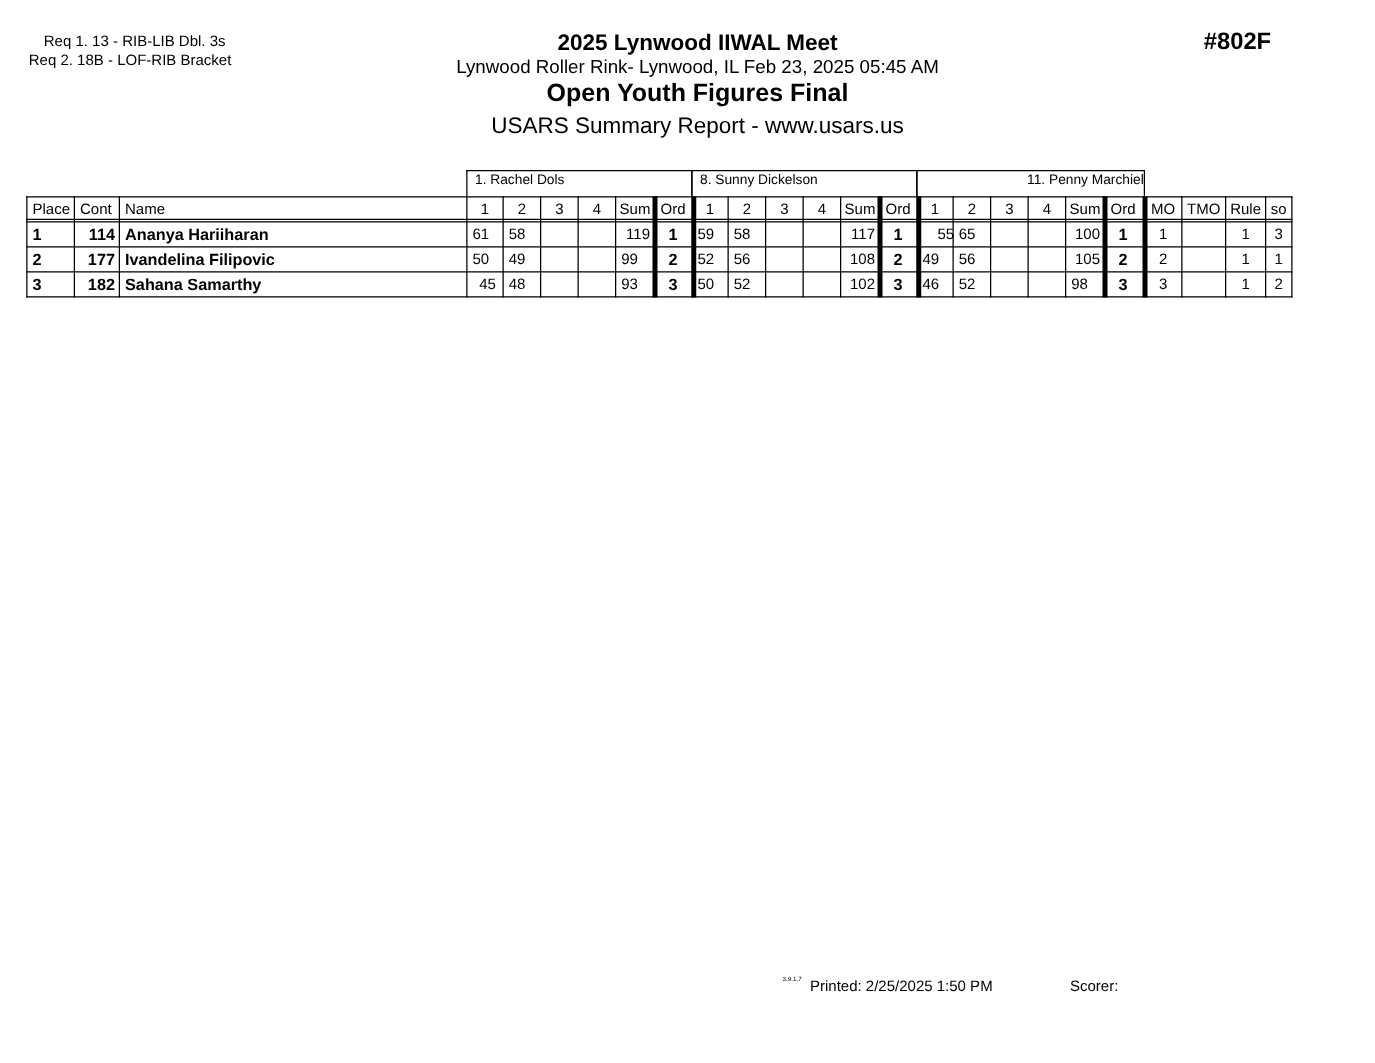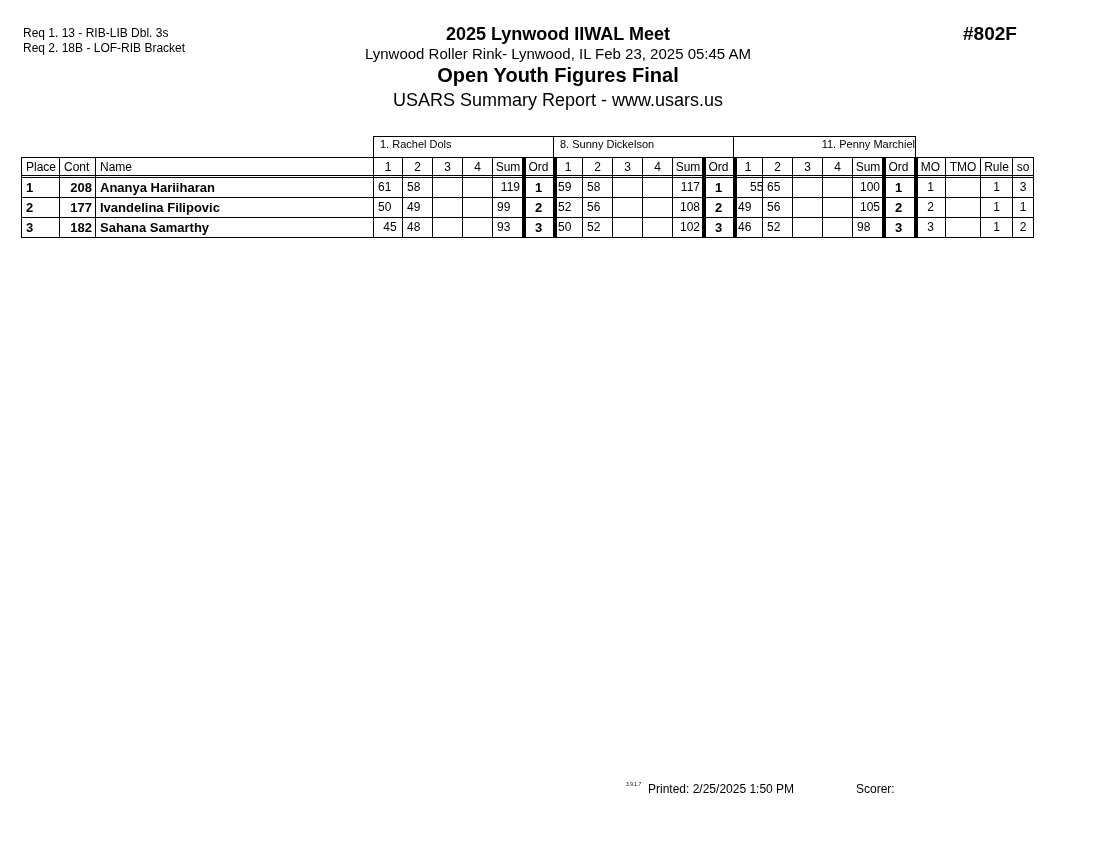--- a/index.html
+++ b/index.html
@@ -22,21 +22,21 @@
   .l { text-align:left; padding-left:4px; }
   .judgebox { position:absolute; box-sizing:border-box; border:1px solid #000; border-bottom:none; font-size:11px; line-height:14px; padding-left:6px; top:136px; height:21px; }
   .vline { position:absolute; background:#000; }
   .hline { position:absolute; background:#000; height:1px; }
   .footer { top:782px; font-size:12px; }
   .tiny { font-size:5px; top:781px; left:626px; }
 </style>
 </head>
 <body>
 
-<div class="abs req" style="top:26px;">Req  1.  13 - RIB-LIB Dbl. 3s</div>
+<div class="abs req" style="top:26px;margin-left:12px;">Req  1.  13 - RIB-LIB Dbl. 3s</div>
 <div class="abs req" style="top:41px;">Req  2.  18B - LOF-RIB Bracket</div>
 
 <div class="abs center t1">2025 Lynwood IIWAL Meet</div>
 <div class="abs center t2">Lynwood Roller Rink- Lynwood, IL  Feb 23, 2025  05:45 AM</div>
 <div class="abs center t3">Open Youth Figures Final</div>
 <div class="abs center t4">USARS Summary Report - www.usars.us</div>
 <div class="abs code">#802F</div>
 
 <div id="results">
     <div class="judgebox" style="left: 373px; width: 181px;">1.  Rachel Dols</div>
@@ -61,21 +61,21 @@
     <div class="cell hdr c" style="left: 763px; top: 158px; width: 29px; height: 19px;">2</div>
     <div class="cell hdr c" style="left: 793px; top: 158px; width: 29px; height: 19px;">3</div>
     <div class="cell hdr c" style="left: 823px; top: 158px; width: 29px; height: 19px;">4</div>
     <div class="cell hdr c" style="left: 853px; top: 158px; width: 30px; height: 19px;">Sum</div>
     <div class="cell hdr c" style="left: 884px; top: 158px; width: 29px; height: 19px;">Ord</div>
     <div class="cell hdr c" style="left: 916px; top: 158px; width: 29px; height: 19px;">MO</div>
     <div class="cell hdr c" style="left: 946px; top: 158px; width: 34px; height: 19px;">TMO</div>
     <div class="cell hdr c" style="left: 981px; top: 158px; width: 31px; height: 19px;">Rule</div>
     <div class="cell hdr c" style="left: 1013px; top: 158px; width: 20px; height: 19px;">so</div>
     <div class="cell bold l" style="left: 22px; top: 178px; width: 37px; height: 19px;">1</div>
-    <div class="cell bold r" style="left: 60px; top: 178px; width: 35px; height: 19px;">208</div>
+    <div class="cell bold r" style="left: 60px; top: 178px; width: 35px; height: 19px;">114</div>
     <div class="cell bold l" style="left: 96px; top: 178px; width: 277px; height: 19px;">Ananya Hariiharan</div>
     <div class="cell l" style="left: 374px; top: 178px; width: 28px; height: 19px;">61</div>
     <div class="cell l" style="left: 403px; top: 178px; width: 29px; height: 19px;">58</div>
     <div class="cell l" style="left: 433px; top: 178px; width: 29px; height: 19px;"></div>
     <div class="cell l" style="left: 463px; top: 178px; width: 29px; height: 19px;"></div>
     <div class="cell r" style="left: 493px; top: 178px; width: 30px; height: 19px;">119</div>
     <div class="cell bold c" style="left: 524px; top: 178px; width: 29px; height: 19px;">1</div>
     <div class="cell l" style="left: 554px; top: 178px; width: 28px; height: 19px;">59</div>
     <div class="cell l" style="left: 583px; top: 178px; width: 29px; height: 19px;">58</div>
     <div class="cell l" style="left: 613px; top: 178px; width: 29px; height: 19px;"></div>

